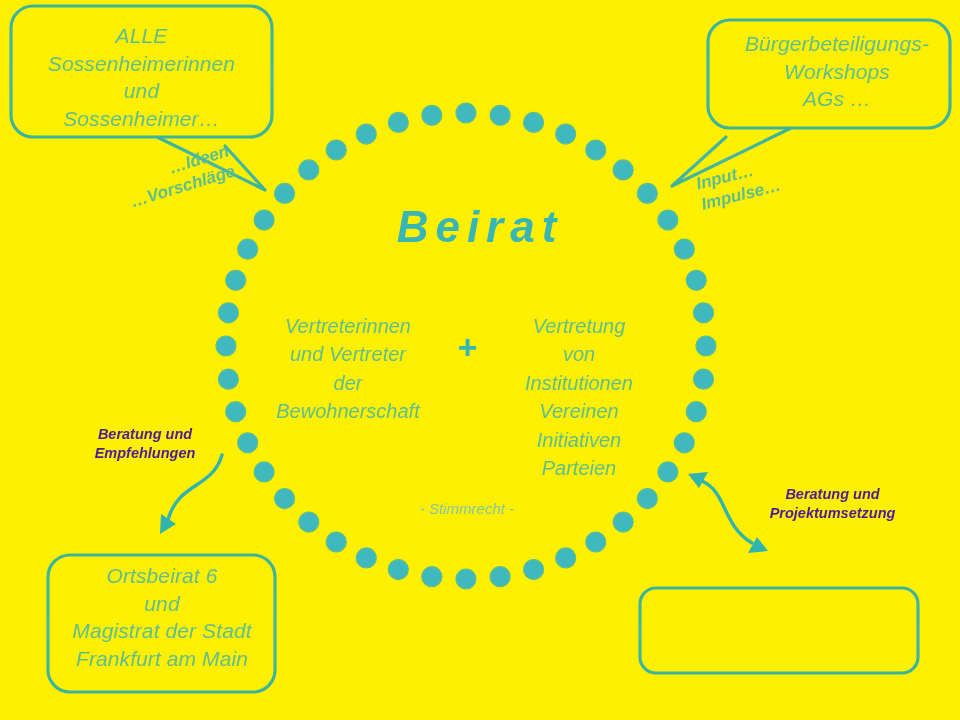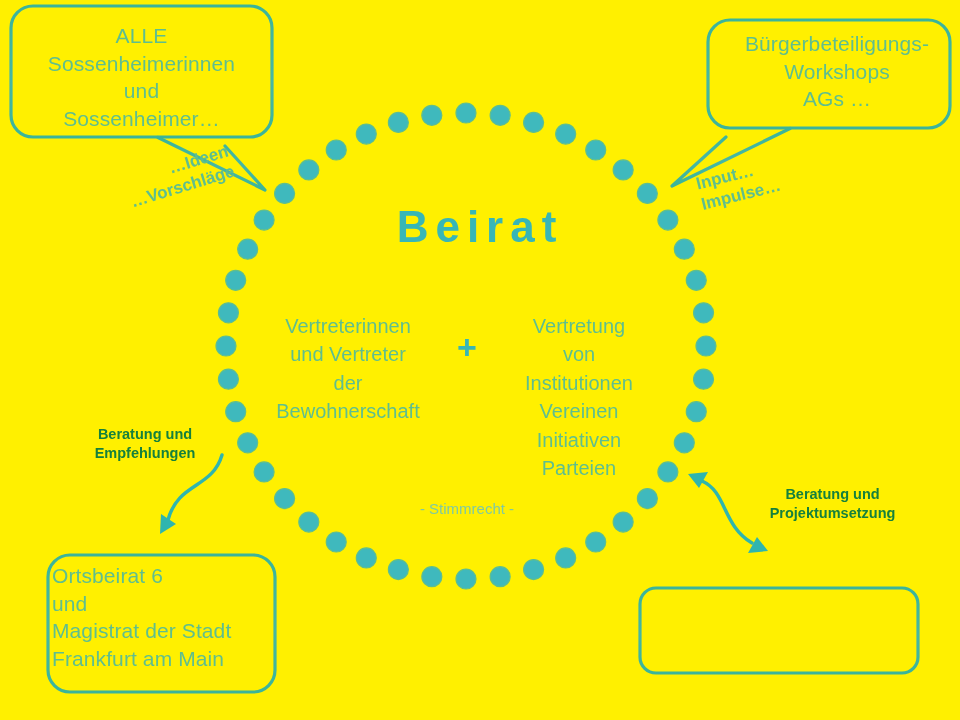--- a/index.html
+++ b/index.html
@@ -4,40 +4,40 @@
 <title>Beirat Diagramm</title>
 <style>
   html,body{margin:0;padding:0;}
   body{
     width:960px;height:720px;
     background:#FFF000;
     font-family:"Liberation Sans", sans-serif;
     overflow:hidden;
     position:relative;
   }
-  #stage{position:absolute;inset:0;width:960px;height:516px;}
+  #stage{position:absolute;inset:0;width:960px;height:516px;font-style:italic;}
 
   
   #art{position:absolute;left:0;top:0;width:960px;height:720px;}
 
   
   .txt{position:absolute;}
 
   .bubble-text{
     color:#5FBE8E;
     font-size:21px;
     line-height:1.32;
     text-align:center;
     letter-spacing:.1px;
   }
   .box-text{
     color:#5FBE8E;
     font-size:21px;
     line-height:1.32;
-    text-align:left;
+    text-align:center;
     letter-spacing:.1px;
   }
 
   #beirat{
     left:0;top:202px;width:960px;
     text-align:center;
     color:#38B6B6;
     font-size:44px;
     font-weight:bold;
     letter-spacing:7px;
@@ -82,21 +82,21 @@
     text-align:right;
   }
   #input{
     left:694px;top:174px;
     transform:rotate(-14deg);
     transform-origin:left top;
     text-align:left;
   }
 
   .arrow-label{
-    color:#15803d;
+    color:#4c1d95;
     font-weight:bold;
     font-size:14.5px;
     line-height:1.3;
     text-align:center;
   }
   #lbl-left{left:60px;top:425px;width:170px;}
   #lbl-right{left:740px;top:485px;width:185px;}
 </style>
 </head>
 <body>

